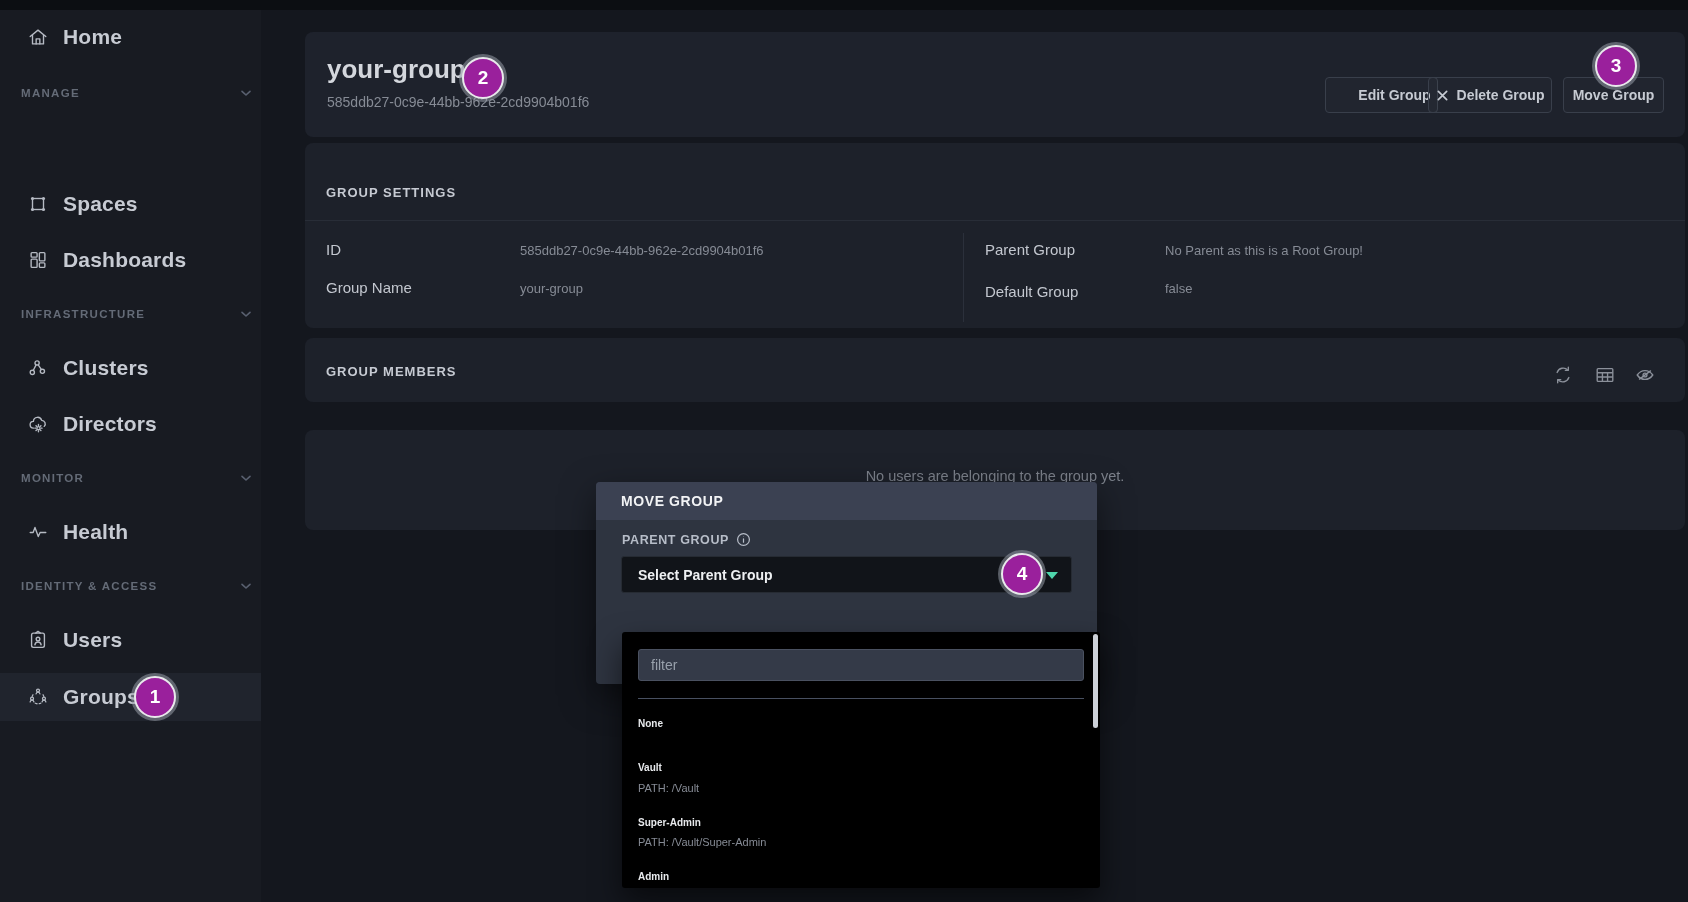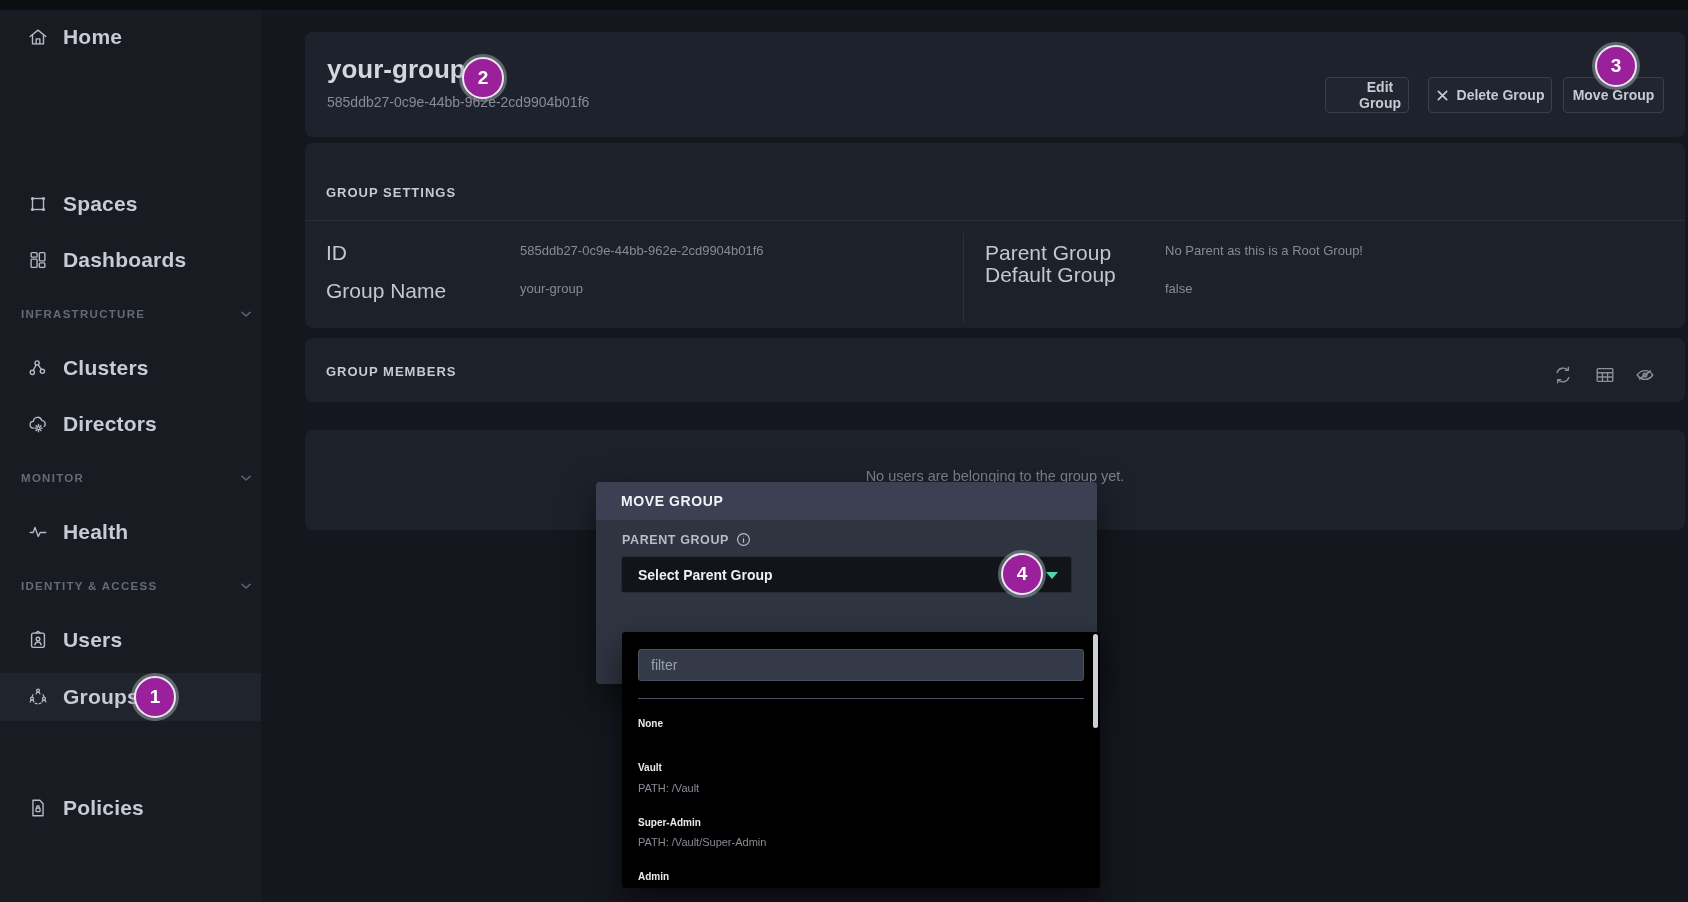--- a/index.html
+++ b/index.html
@@ -23,30 +23,30 @@
   svg.ic{display:block;}
 
   
   .panel{position:absolute;left:305px;width:1380px;background:#1d212a;border-radius:8px;}
   .hdr-panel{top:32px;height:105px;background:#1e222c;}
   .page-title{position:absolute;left:22px;top:22px;font-size:26px;font-weight:700;color:#d4d7dd;}
   .page-uuid{position:absolute;left:22px;top:62px;font-size:14px;color:#868b95;}
   .btn{position:absolute;top:45px;height:36px;border:1px solid #393f4b;border-radius:4px;
        background:rgba(255,255,255,.015);color:#c6cad2;font-weight:700;font-size:14px;
        display:flex;align-items:center;justify-content:center;gap:8px;box-sizing:border-box;cursor:pointer;}
-  .btn-edit{left:1020px;width:84px;padding-left:32px;}
+  .btn-edit{left:1020px;width:113px;padding-left:32px;}
   .btn-del{left:1123px;width:124px;}
   .btn-move{left:1258px;width:101px;}
 
   .set-panel{top:143px;height:185px;}
   .sec-title{position:absolute;left:21px;font-size:13px;font-weight:700;color:#c6cad2;letter-spacing:1px;}
   .set-title{top:42px;}
   .set-div{position:absolute;left:0;top:77px;width:1380px;height:1px;background:#282d37;}
   .vdiv{position:absolute;left:658px;top:90px;width:1px;height:89px;background:#2b303b;}
-  .row-lb{position:absolute;font-size:21px;color:#c3c7cf;}
+  .row-lb{position:absolute;font-size:15px;color:#c3c7cf;}
   .row-val{position:absolute;font-size:13px;color:#868b95;}
 
   .mem-bar{top:338px;height:64px;}
   .mem-title{top:26px;}
   .tool-ic{position:absolute;top:26px;width:22px;height:22px;cursor:pointer;}
 
   .mem-empty{top:430px;height:100px;}
   .empty-msg{position:absolute;left:0;top:38px;width:1380px;text-align:center;
              font-size:14.5px;color:#7d828c;}
 
@@ -96,20 +96,28 @@
       <span class="nav-ic">
         <svg class="ic" width="22" height="22" viewBox="0 0 24 24" fill="none" stroke="#b5bac3" stroke-width="1.5" stroke-linecap="round" stroke-linejoin="round">
             <path d="M3.5 11.5 12 4.5l8.5 7"></path>
             <path d="M6 10v9.5h12V10"></path>
             <path d="M10 19.5v-5.5h4v5.5"></path>
           </svg>
       </span>
       <span class="nav-lb">Home</span>
     </div>
 
+    <div class="nav-sec" style="top:59px">
+      <span class="sec-lb">MANAGE</span>
+      <span class="chev">
+        <svg class="ic" width="16" height="16" viewBox="0 0 24 24" fill="none" stroke="#596070" stroke-width="2.4" stroke-linecap="round" stroke-linejoin="round">
+            <path d="M6 9.5 12 15l6-5.5"></path>
+          </svg>
+      </span>
+    </div>
 
 
     <div class="nav-item" style="top:170px">
       <span class="nav-ic">
         <svg class="ic" width="22" height="22" viewBox="0 0 24 24" fill="none" stroke="#b5bac3" stroke-width="1.5">
             <rect x="6" y="6" width="12" height="12"></rect>
             <circle cx="6" cy="6" r="1.7" fill="#b5bac3" stroke="none"></circle>
             <circle cx="18" cy="6" r="1.7" fill="#b5bac3" stroke="none"></circle>
             <circle cx="6" cy="18" r="1.7" fill="#b5bac3" stroke="none"></circle>
             <circle cx="18" cy="18" r="1.7" fill="#b5bac3" stroke="none"></circle>
@@ -212,30 +220,20 @@
             <path d="M16.4 17.4c.4-1.2 1.2-1.9 2.1-1.9s1.7.7 2.1 1.9"></path>
             <path d="M6.5 9.5a7.2 7.2 0 0 0-1 3" stroke-dasharray="2 2.4"></path>
             <path d="M17.5 9.5a7.2 7.2 0 0 1 1 3" stroke-dasharray="2 2.4"></path>
             <path d="M9 18.8a7.2 7.2 0 0 0 6 0" stroke-dasharray="2 2.4"></path>
           </svg>
       </span>
       <span class="nav-lb">Groups</span>
     </div>
 
 
-    <div class="nav-item" style="top:774px">
-      <span class="nav-ic">
-        <svg class="ic" width="22" height="22" viewBox="0 0 24 24" fill="none" stroke="#b5bac3" stroke-width="1.5" stroke-linecap="round" stroke-linejoin="round">
-            <path d="M6.5 3.5h7.5l3.5 3.8V20.5h-11z"></path>
-            <rect x="9.8" y="12.2" width="4.4" height="3.8" rx=".8"></rect>
-            <path d="M10.7 12.2v-1.4a1.3 1.3 0 0 1 2.6 0v1.4"></path>
-          </svg>
-      </span>
-      <span class="nav-lb">Policies</span>
-    </div>
 
   </aside>
 
   <section class="panel hdr-panel">
     <h1 class="page-title" style="margin:0">your-group</h1>
     <div class="page-uuid">585ddb27-0c9e-44bb-962e-2cd9904b01f6</div>
     <button class="btn btn-edit">
       <span>Edit Group</span>
     </button>
     <button class="btn btn-del">
@@ -258,21 +256,21 @@
 
     <span class="row-lb" style="left:21px;top:98px">ID</span>
     <span class="row-val" style="left:215px;top:100px">585ddb27-0c9e-44bb-962e-2cd9904b01f6</span>
 
     <span class="row-lb" style="left:21px;top:136px">Group Name</span>
     <span class="row-val" style="left:215px;top:138px">your-group</span>
 
     <span class="row-lb" style="left:680px;top:98px">Parent Group</span>
     <span class="row-val" style="left:860px;top:100px">No Parent as this is a Root Group!</span>
 
-    <span class="row-lb" style="left:680px;top:120px">Default Group</span>
+    <span class="row-lb" style="left:680px;top:140px">Default Group</span>
     <span class="row-val" style="left:860px;top:138px">false</span>
   </section>
 
   <section class="panel mem-bar">
     <div class="sec-title mem-title">GROUP MEMBERS</div>
     <span class="tool-ic" style="left:1247px">
       <svg class="ic" width="22" height="22" viewBox="0 0 24 24" fill="none" stroke="#8b909a" stroke-width="1.5" stroke-linecap="round" stroke-linejoin="round">
           <path d="M5.6 9.2A7 7 0 0 1 17.3 6.7"></path>
           <path d="M17.8 3.6v3.3h-3.3"></path>
           <path d="M18.4 14.8A7 7 0 0 1 6.7 17.3"></path>

